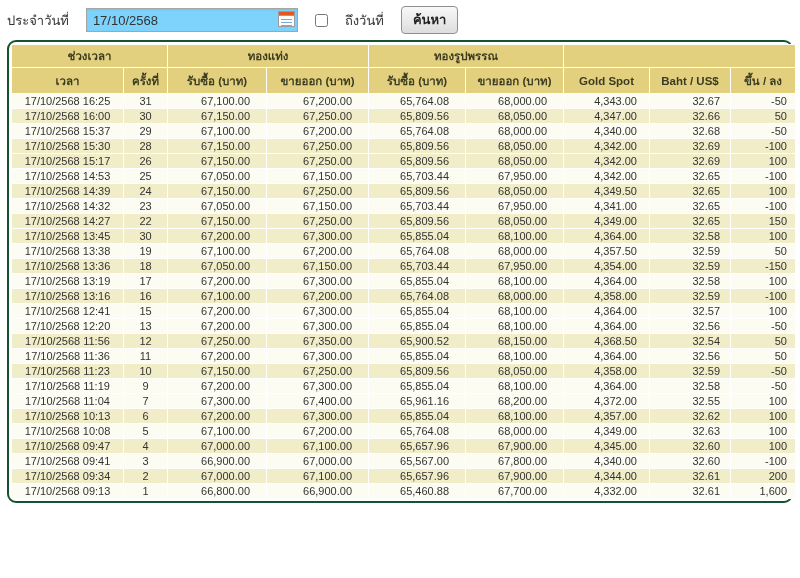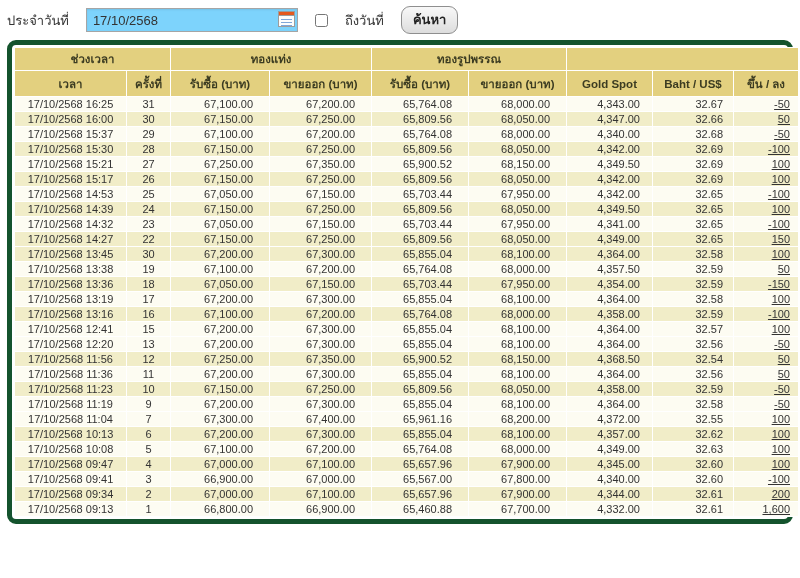--- a/index.html
+++ b/index.html
@@ -8,37 +8,37 @@
   .filterbar{display:flex;align-items:center;gap:17px;height:28px;margin-bottom:6px;font-size:13px;}
   .date-label{white-space:nowrap;color:#333;}
   .date-input-wrap{position:relative;display:inline-flex;align-items:center;}
   .date-input{width:180px;height:20px;border:1px solid #a5a5a5;border-radius:0;padding:1px 24px 1px 6px;font-size:13px;font-family:inherit;color:#333;background:#7dd3fc;box-shadow:inset 0 1px 2px rgba(0,0,0,.08);}
   .cal-icon{position:absolute;right:3px;top:3px;width:17px;height:16px;cursor:pointer;display:inline-block;}
   .cal-top{position:absolute;top:0;left:0;right:0;height:4px;background:#e4581e;border:1px solid #9c9c9c;border-bottom:none;}
   .cal-body{position:absolute;top:4px;left:0;right:0;bottom:0;background:#fdfdfd;border:1px solid #9c9c9c;}
   .cal-line{position:absolute;left:2px;right:2px;height:1px;background:#7fa7d9;}
   .chk{width:13px;height:13px;margin:0;}
   .to-label{white-space:nowrap;}
-  .search-btn{font-family:inherit;font-size:13px;font-weight:bold;color:#222;padding:2px 11px 3px;border:1px solid #8f8f8f;border-radius:9px;background:linear-gradient(#f8f8f8,#dddddd);cursor:pointer;}
+  .search-btn{font-family:inherit;font-size:13px;font-weight:bold;color:#222;padding:2px 11px 3px;border:1px solid #8f8f8f;border-radius:4px;background:linear-gradient(#f8f8f8,#dddddd);cursor:pointer;}
   
-  .panel{border:5px solid #14532d;border-radius:9px;padding:2px;background:#fff;}
+  .panel{border:2px solid #14532d;border-radius:9px;padding:2px;background:#fff;}
   table{width:100%;border-collapse:collapse;table-layout:fixed;font-size:11px;}
   th,td{border:1px solid #ffffff;overflow:hidden;white-space:nowrap;}
   thead th{background:#e3d07f;color:#3c3c22;font-weight:bold;font-size:11.5px;}
   .gh{height:20px;}
   .ch{height:23px;}
   tbody td{height:14px;padding-top:0;padding-bottom:0;color:#333;}
   tbody tr.odd td{background:#fdfcf2;}
   tbody tr.even td{background:#f1edc8;}
   .c-center{text-align:center;}
   .c-right{text-align:right;}
   .pr16{padding-right:16px;}
   .pr12{padding-right:12px;}
   .pr10{padding-right:10px;}
-  .pr8{padding-right:8px;text-decoration:underline;}
+  .pr8{padding-right:8px;}
 </style>
 </head>
 <body>
 
 <div class="page">
 
   <div class="filterbar">
     <span class="date-label">ประจำวันที่</span>
     <span class="date-input-wrap">
       <input class="date-input" type="text" value="17/10/2568" style="">
@@ -126,31 +126,20 @@
             <td class="c-center">17/10/2568 15:30</td>
             <td class="c-center">28</td>
             <td class="c-right pr16">67,150.00</td>
             <td class="c-right pr16">67,250.00</td>
             <td class="c-right pr16">65,809.56</td>
             <td class="c-right pr16">68,050.00</td>
             <td class="c-right pr12">4,342.00</td>
             <td class="c-right pr10">32.69</td>
             <td class="c-right pr8">-100</td>
           </tr>
-          <tr class="odd">
-            <td class="c-center">17/10/2568 15:21</td>
-            <td class="c-center">27</td>
-            <td class="c-right pr16">67,250.00</td>
-            <td class="c-right pr16">67,350.00</td>
-            <td class="c-right pr16">65,900.52</td>
-            <td class="c-right pr16">68,150.00</td>
-            <td class="c-right pr12">4,349.50</td>
-            <td class="c-right pr10">32.69</td>
-            <td class="c-right pr8">100</td>
-          </tr>
           <tr class="even">
             <td class="c-center">17/10/2568 15:17</td>
             <td class="c-center">26</td>
             <td class="c-right pr16">67,150.00</td>
             <td class="c-right pr16">67,250.00</td>
             <td class="c-right pr16">65,809.56</td>
             <td class="c-right pr16">68,050.00</td>
             <td class="c-right pr12">4,342.00</td>
             <td class="c-right pr10">32.69</td>
             <td class="c-right pr8">100</td>

